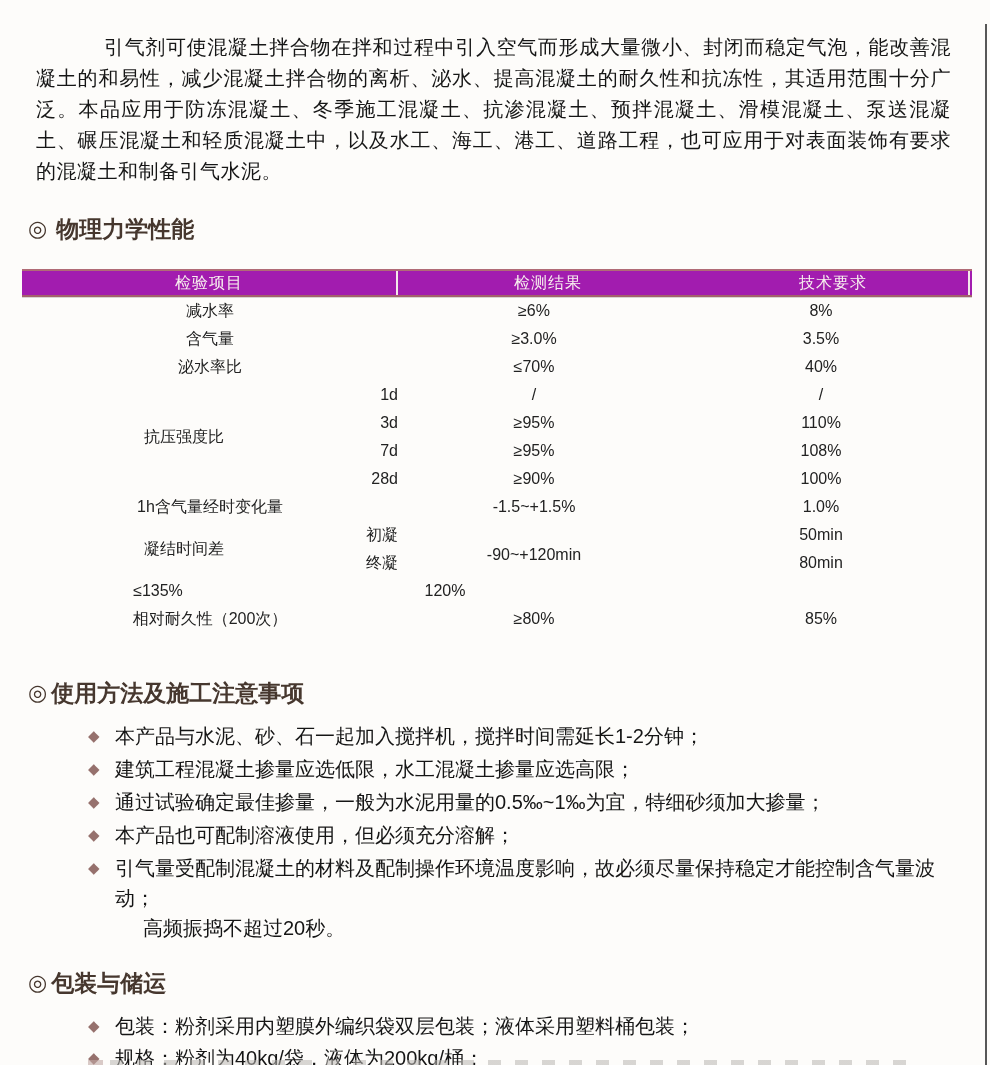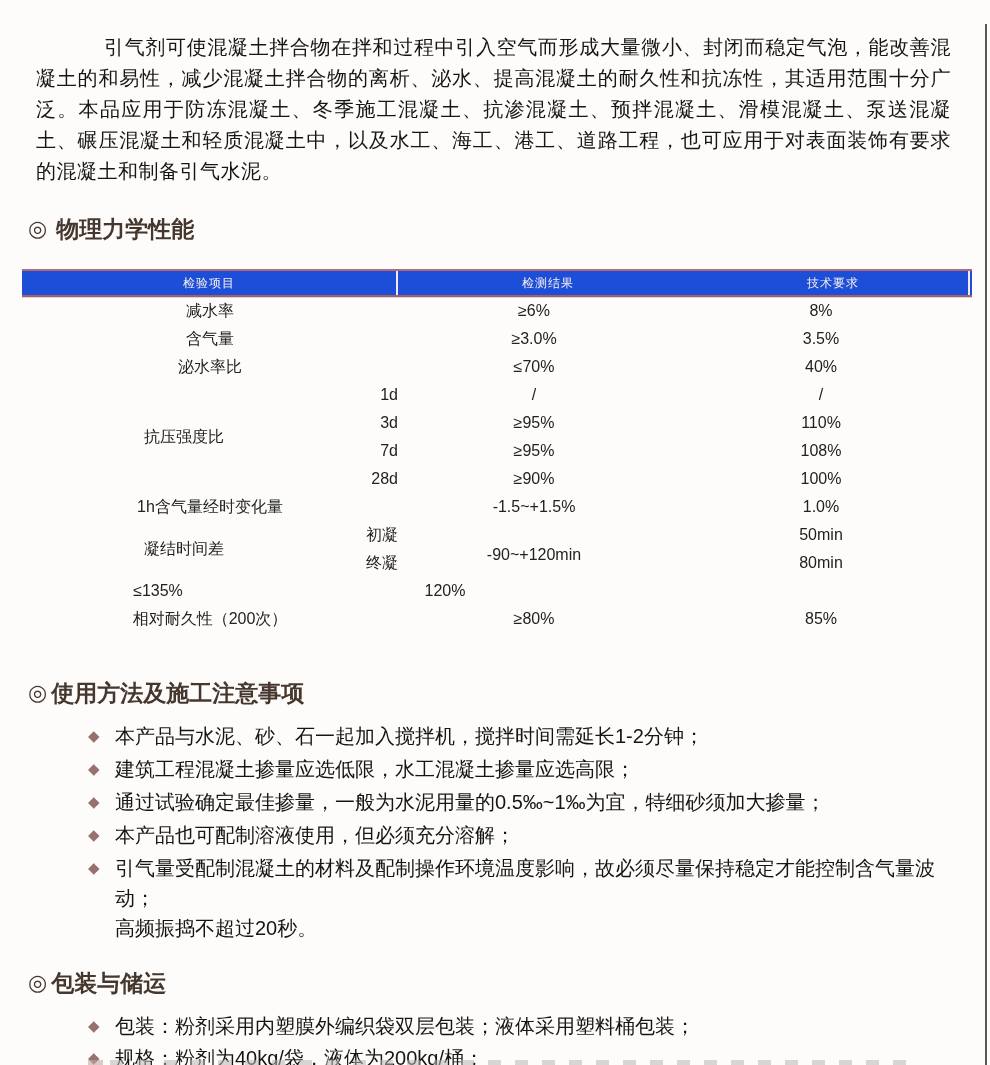--- a/index.html
+++ b/index.html
@@ -37,25 +37,25 @@
   }
   .sec-heading.tight{gap:4px;}
   
   .ptable{
     margin:24px 0 0 22px;
     width:950px;
     font-size:16px;color:#222;
   }
   .thead{
     display:flex;height:24px;align-items:center;
-    background:#1d4ed8;
+    background:#a21caf;
     border-top:2px solid #b06b76;
     border-bottom:2px solid #a2606c;
     box-shadow:0 1px 0 #d8d4d2;
-    color:#f7efee;font-size:12px;letter-spacing:1px;
+    color:#f7efee;font-size:16px;letter-spacing:1px;
   }
   .thead .hc{height:100%;display:flex;align-items:center;justify-content:center;box-sizing:border-box;}
   .hc1{width:376px;border-right:2px solid #f3e9e9;}
   .hc2{width:272px;border-right:2px solid #f3e9e9;}
   .hc3{width:300px;}
   .trow{display:flex;height:28px;align-items:center;}
   .c1{width:376px;text-align:center;}
   .c2{width:272px;text-align:center;}
   .c3{width:302px;text-align:center;}
   .tgroup{position:relative;}
@@ -78,21 +78,21 @@
     font-size:20px;line-height:30px;
     margin-bottom:3px;
     color:#151515;
   }
   .bullets.pack .bullet{margin-bottom:2px;}
   .diamond{
     width:27px;flex:0 0 27px;
     color:#96716d;font-size:15px;line-height:30px;
   }
   .btext{max-width:825px;}
-  .btext .wrap2{display:block;}
+  .btext .wrap2{display:block;margin-left:28px;}
   
   .cutoff{
     position:absolute;left:110px;right:70px;bottom:0;height:5px;
     background:repeating-linear-gradient(90deg,#b9b6b2 0 13px,transparent 13px 27px);
     opacity:.55;
   }
   .cutoff-diamond{
     position:absolute;left:88px;bottom:0;height:5px;width:15px;
     background:#c2a9a5;opacity:.6;
   }

